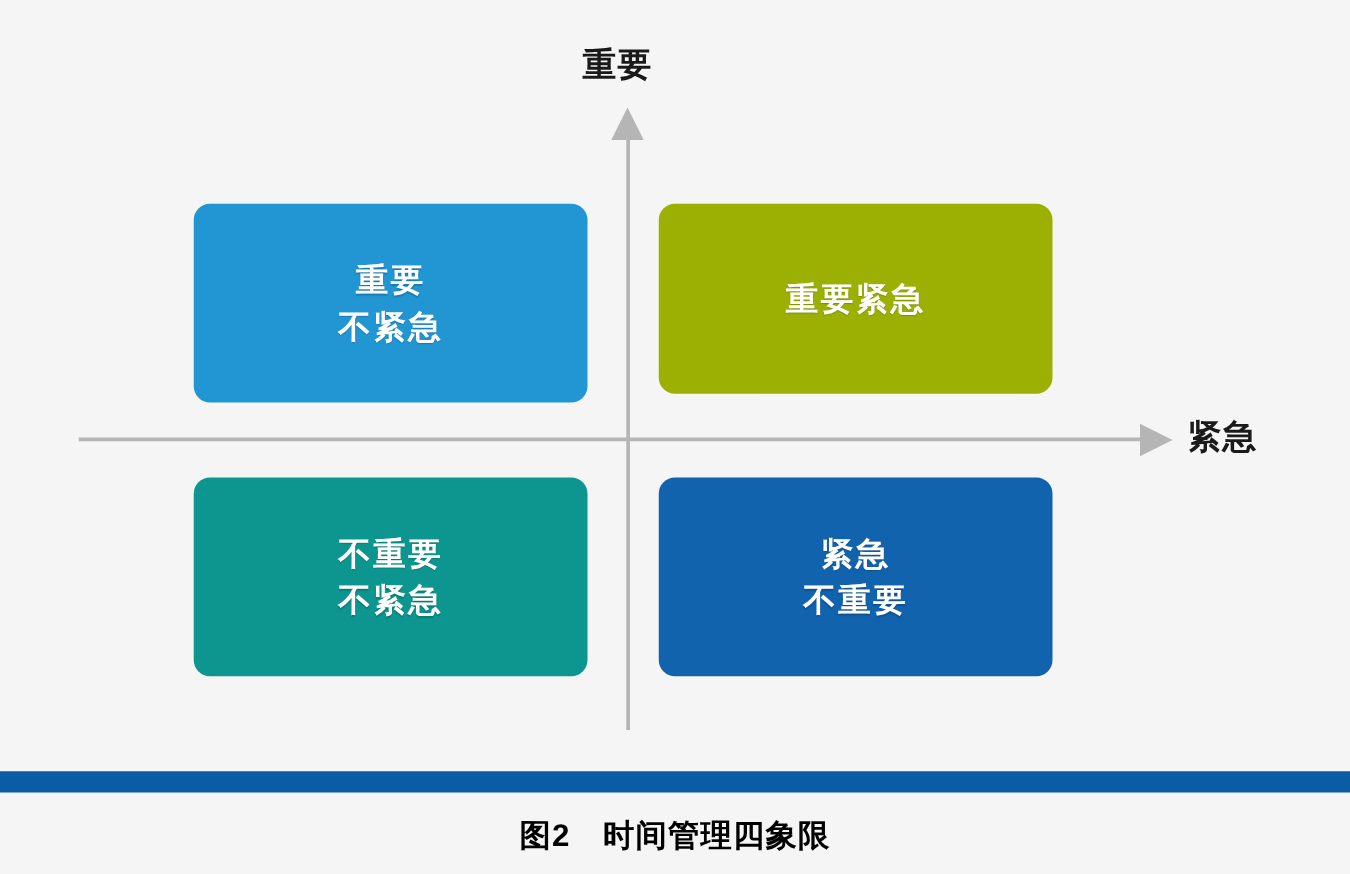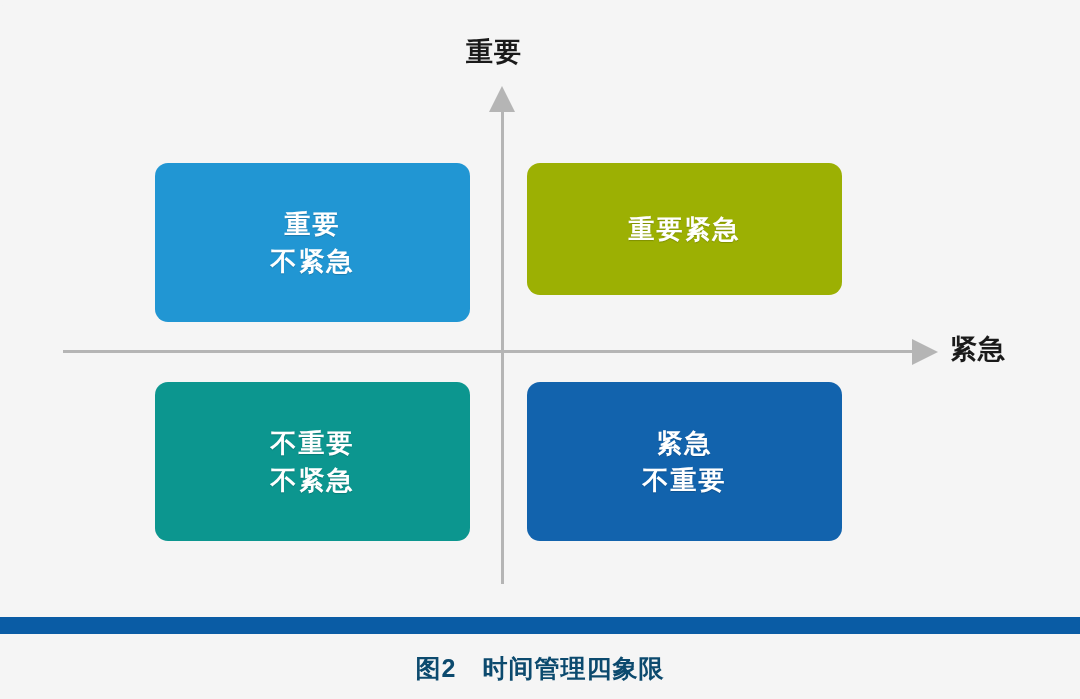--- a/index.html
+++ b/index.html
@@ -116,21 +116,21 @@
     width: 315px;
     height: 159px;
     background: #2196d3;
   }
   #quad-important-noturgent .edge3d { background: #1b7cb0; }
 
   #quad-important-urgent {
     left: 527px;
     top: 163px;
     width: 315px;
-    height: 132px;
+    height: 152px;
     background: #9cb003;
   }
   #quad-important-urgent .edge3d { background: #7f9002; }
 
   #quad-notimportant-noturgent {
     left: 155px;
     top: 382px;
     width: 315px;
     height: 159px;
     background: #0c968f;
@@ -158,21 +158,21 @@
 
   
   #caption {
     position: absolute;
     left: 0;
     top: 652px;
     width: 1080px;
     text-align: center;
     font-size: 25px;
     font-weight: bold;
-    color: #0c4a6e;
+    color: #000000;
     letter-spacing: 1px;
   }
   #caption .caption-gap { display: inline-block; width: 26px; }
 </style>
 </head>
 <body>
 
 <div id="figure-area">
 
   <div class="axis-line-v"></div>

